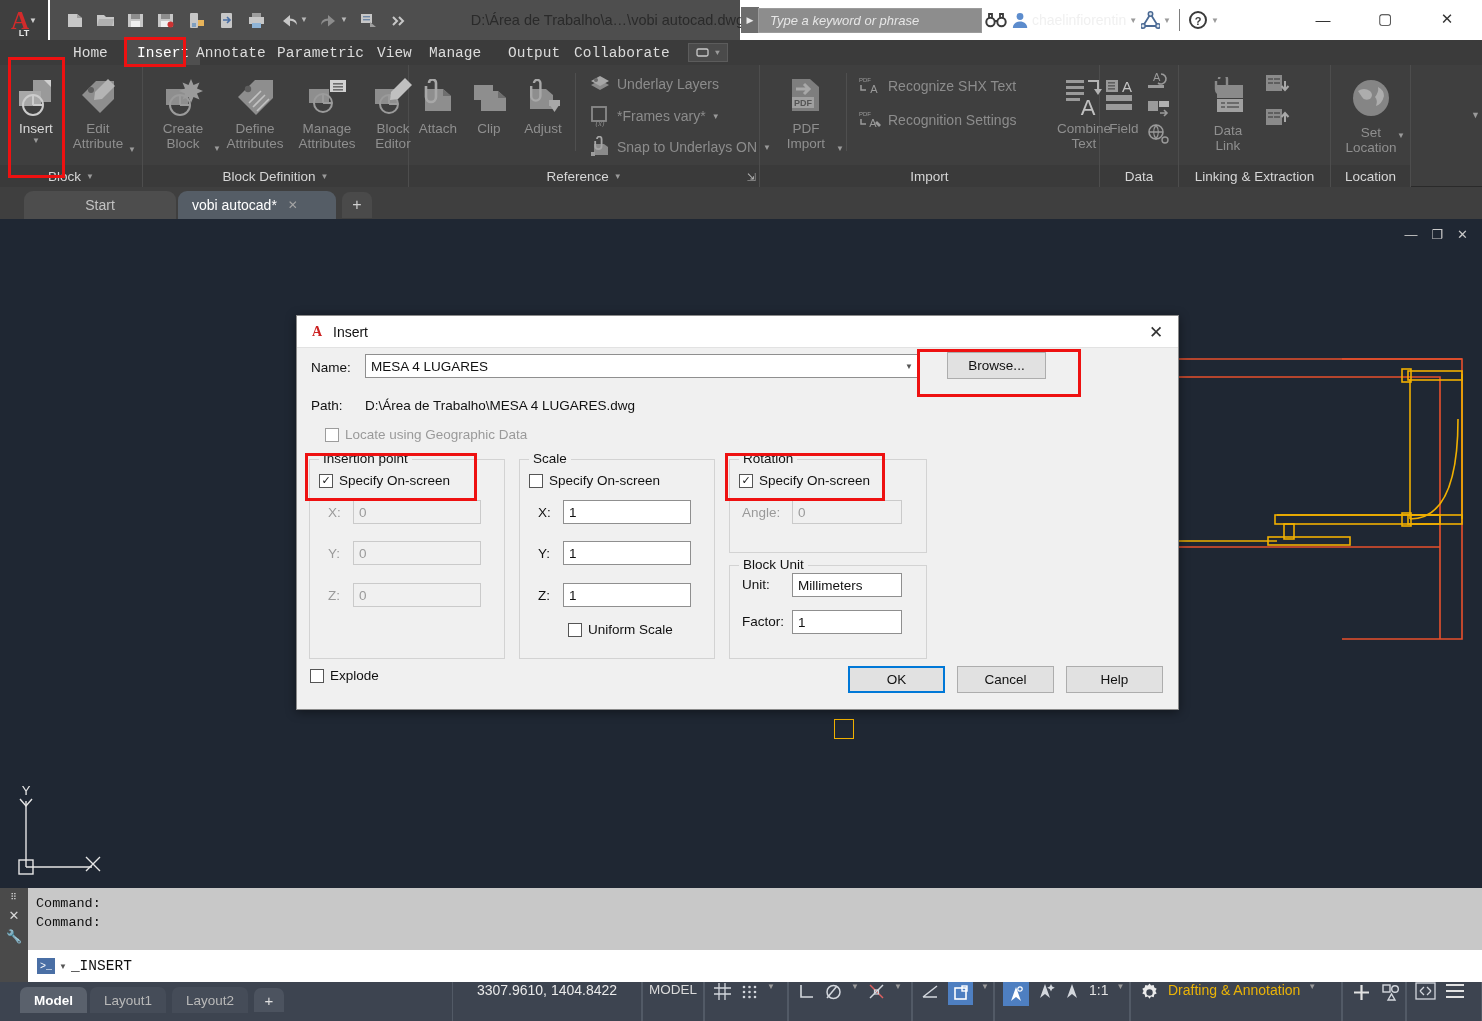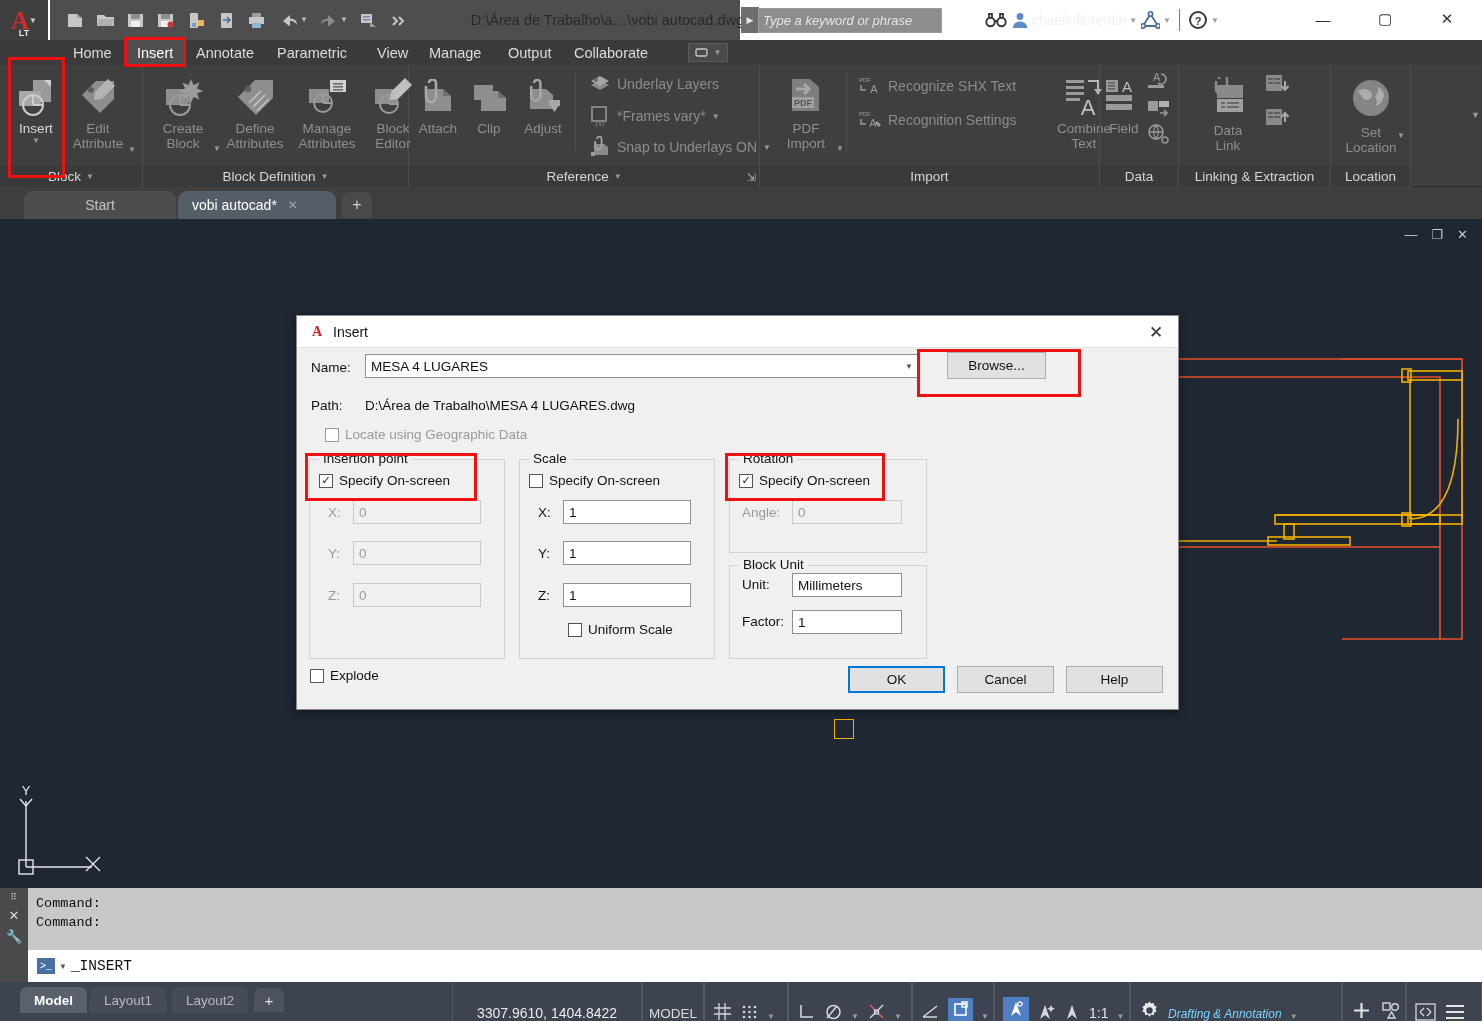--- a/index.html
+++ b/index.html
@@ -39,42 +39,43 @@
     position: absolute; left: 440px; top: 0; width: 310px; height: 40px;
     display: flex; align-items: center; justify-content: flex-end;
     font-size: 14.5px; color: #2a2a2a; padding-right: 6px; white-space: nowrap;
   }
   .title-arrow {
     position: absolute; left: 741px; top: 7px; width: 18px; height: 26px;
     background: #6d6d6d; display:flex; align-items:center; justify-content:center;
     color: #e8e8e8; font-size: 9px; cursor: pointer;
   }
   .searchbox {
-    position: absolute; left: 758px; top: 8px; width: 184px; height: 25px;
+    position: absolute; left: 758px; top: 8px; width: 224px; height: 25px;
     background: #8d8d8d; border: 1px solid #9c9c9c;
-    display: flex; align-items: center; padding-left: 4px;
+    display: flex; align-items: center; padding-left: 11px;
   }
   .searchbox span { font-style: italic; font-size: 13px; color: #e6e6e6; }
   .tbar-right {
     position: absolute; left: 985px; top: 0; height: 40px; width: 275px;
     display: flex; align-items: center; gap: 4px;
   }
   .tbitem { display: flex; align-items: center; gap: 3px; cursor: pointer; }
   .tbitem .lbl { color: #f0f0f0; font-size: 14px; }
   .tbsep { width:1px; height: 22px; background: #7d7d7d; margin: 0 4px; }
   .wbtn {
     position: absolute; top: 0; width: 46px; height: 38px;
     display: flex; align-items: center; justify-content: center; cursor: pointer;
     color: #333; font-size: 15px;
   }
 
   
   .ribbontabs {
     position: absolute; left: 0; top: 40px; width: 1482px; height: 25px;
     background: #3b3b3b;
+    font-family: Liberation Mono, monospace;
   }
   .rtab {
     position: absolute; top: 0; height: 25px; padding: 0 11px;
     display: flex; align-items: center; font-size: 14.5px; color: #dcdcdc;
     cursor: pointer;
   }
   .rtab.active { background: #4f4f4f; color: #ffffff; }
   .rtab-extra {
     position: absolute; left: 688px; top: 3px; width: 40px; height: 19px;
     background: #4a4a4a; border: 1px solid #5c5c5c; display:flex; align-items:center;
@@ -234,21 +235,21 @@
     display: flex; align-items: center; border-radius: 7px 7px 0 0;
     font-size: 13.5px; color: #b9b9b9; background: #454c58; cursor: pointer;
   }
   .ltab.active { background: #5a616c; color: #ffffff; font-weight: bold; }
   .ltab-add {
     position: absolute; top: 6px; width: 30px; height: 24px; background: #4c535f;
     border-radius: 7px 7px 0 0; display:flex; align-items:center; justify-content:center;
     color: #e0e0e0; font-size: 15px; cursor: pointer;
   }
   .sgroup {
-    position: absolute; top: 0; height: 39px; display: flex; align-items: flex-end;
+    position: absolute; top: 0; height: 39px; display: flex; align-items: flex-start;
     border-left: 1px solid #525a66; border-right: 1px solid #525a66; padding: 0 8px;
     gap: 8px;
   }
   .sitem { display: flex; align-items: center; gap: 4px; color: #d6dae0;
     font-size: 13.5px; cursor: pointer; }
   .sitem.on { background: #4e7fc1; }
 </style>
 </head>
 <body>
 
@@ -996,21 +997,21 @@
       <span class="dropcaret">▼</span>
     </div>
 
     <div class="sgroup" style="left:1130px; width:212px;">
       <span class="sitem">
         <svg width="21" height="21" viewBox="0 0 21 21">
             <path d="M10.5 1.5 l1.6 2.1 2.6-.6 .6 2.6 2.4 1.2 -1.3 2.3 1.3 2.3 -2.4 1.2 -.6 2.6 -2.6-.6 -1.6 2.1 -1.6-2.1 -2.6 .6 -.6-2.6 -2.4-1.2 1.3-2.3 -1.3-2.3 2.4-1.2 .6-2.6 2.6 .6z" fill="#eaeaea"></path>
             <circle cx="10.5" cy="10.5" r="3.2" fill="#3d4450"></circle>
           </svg>
       </span>
-      <span style="color:#7dd3fc;font-size:12px;font-style:italic;">Drafting &amp; Annotation</span>
+      <span style="color:#eab308;font-size:14px;">Drafting &amp; Annotation</span>
       <span class="dropcaret">▼</span>
     </div>
 
     <div class="sgroup" style="left:1342px; width:64px;">
       <span class="sitem">
         <svg width="21" height="21" viewBox="0 0 21 21">
             <path d="M10.5 3v15M3 10.5h15" stroke="#e2e2e2" stroke-width="2.2"></path>
           </svg>
       </span>
       <span class="sitem">

